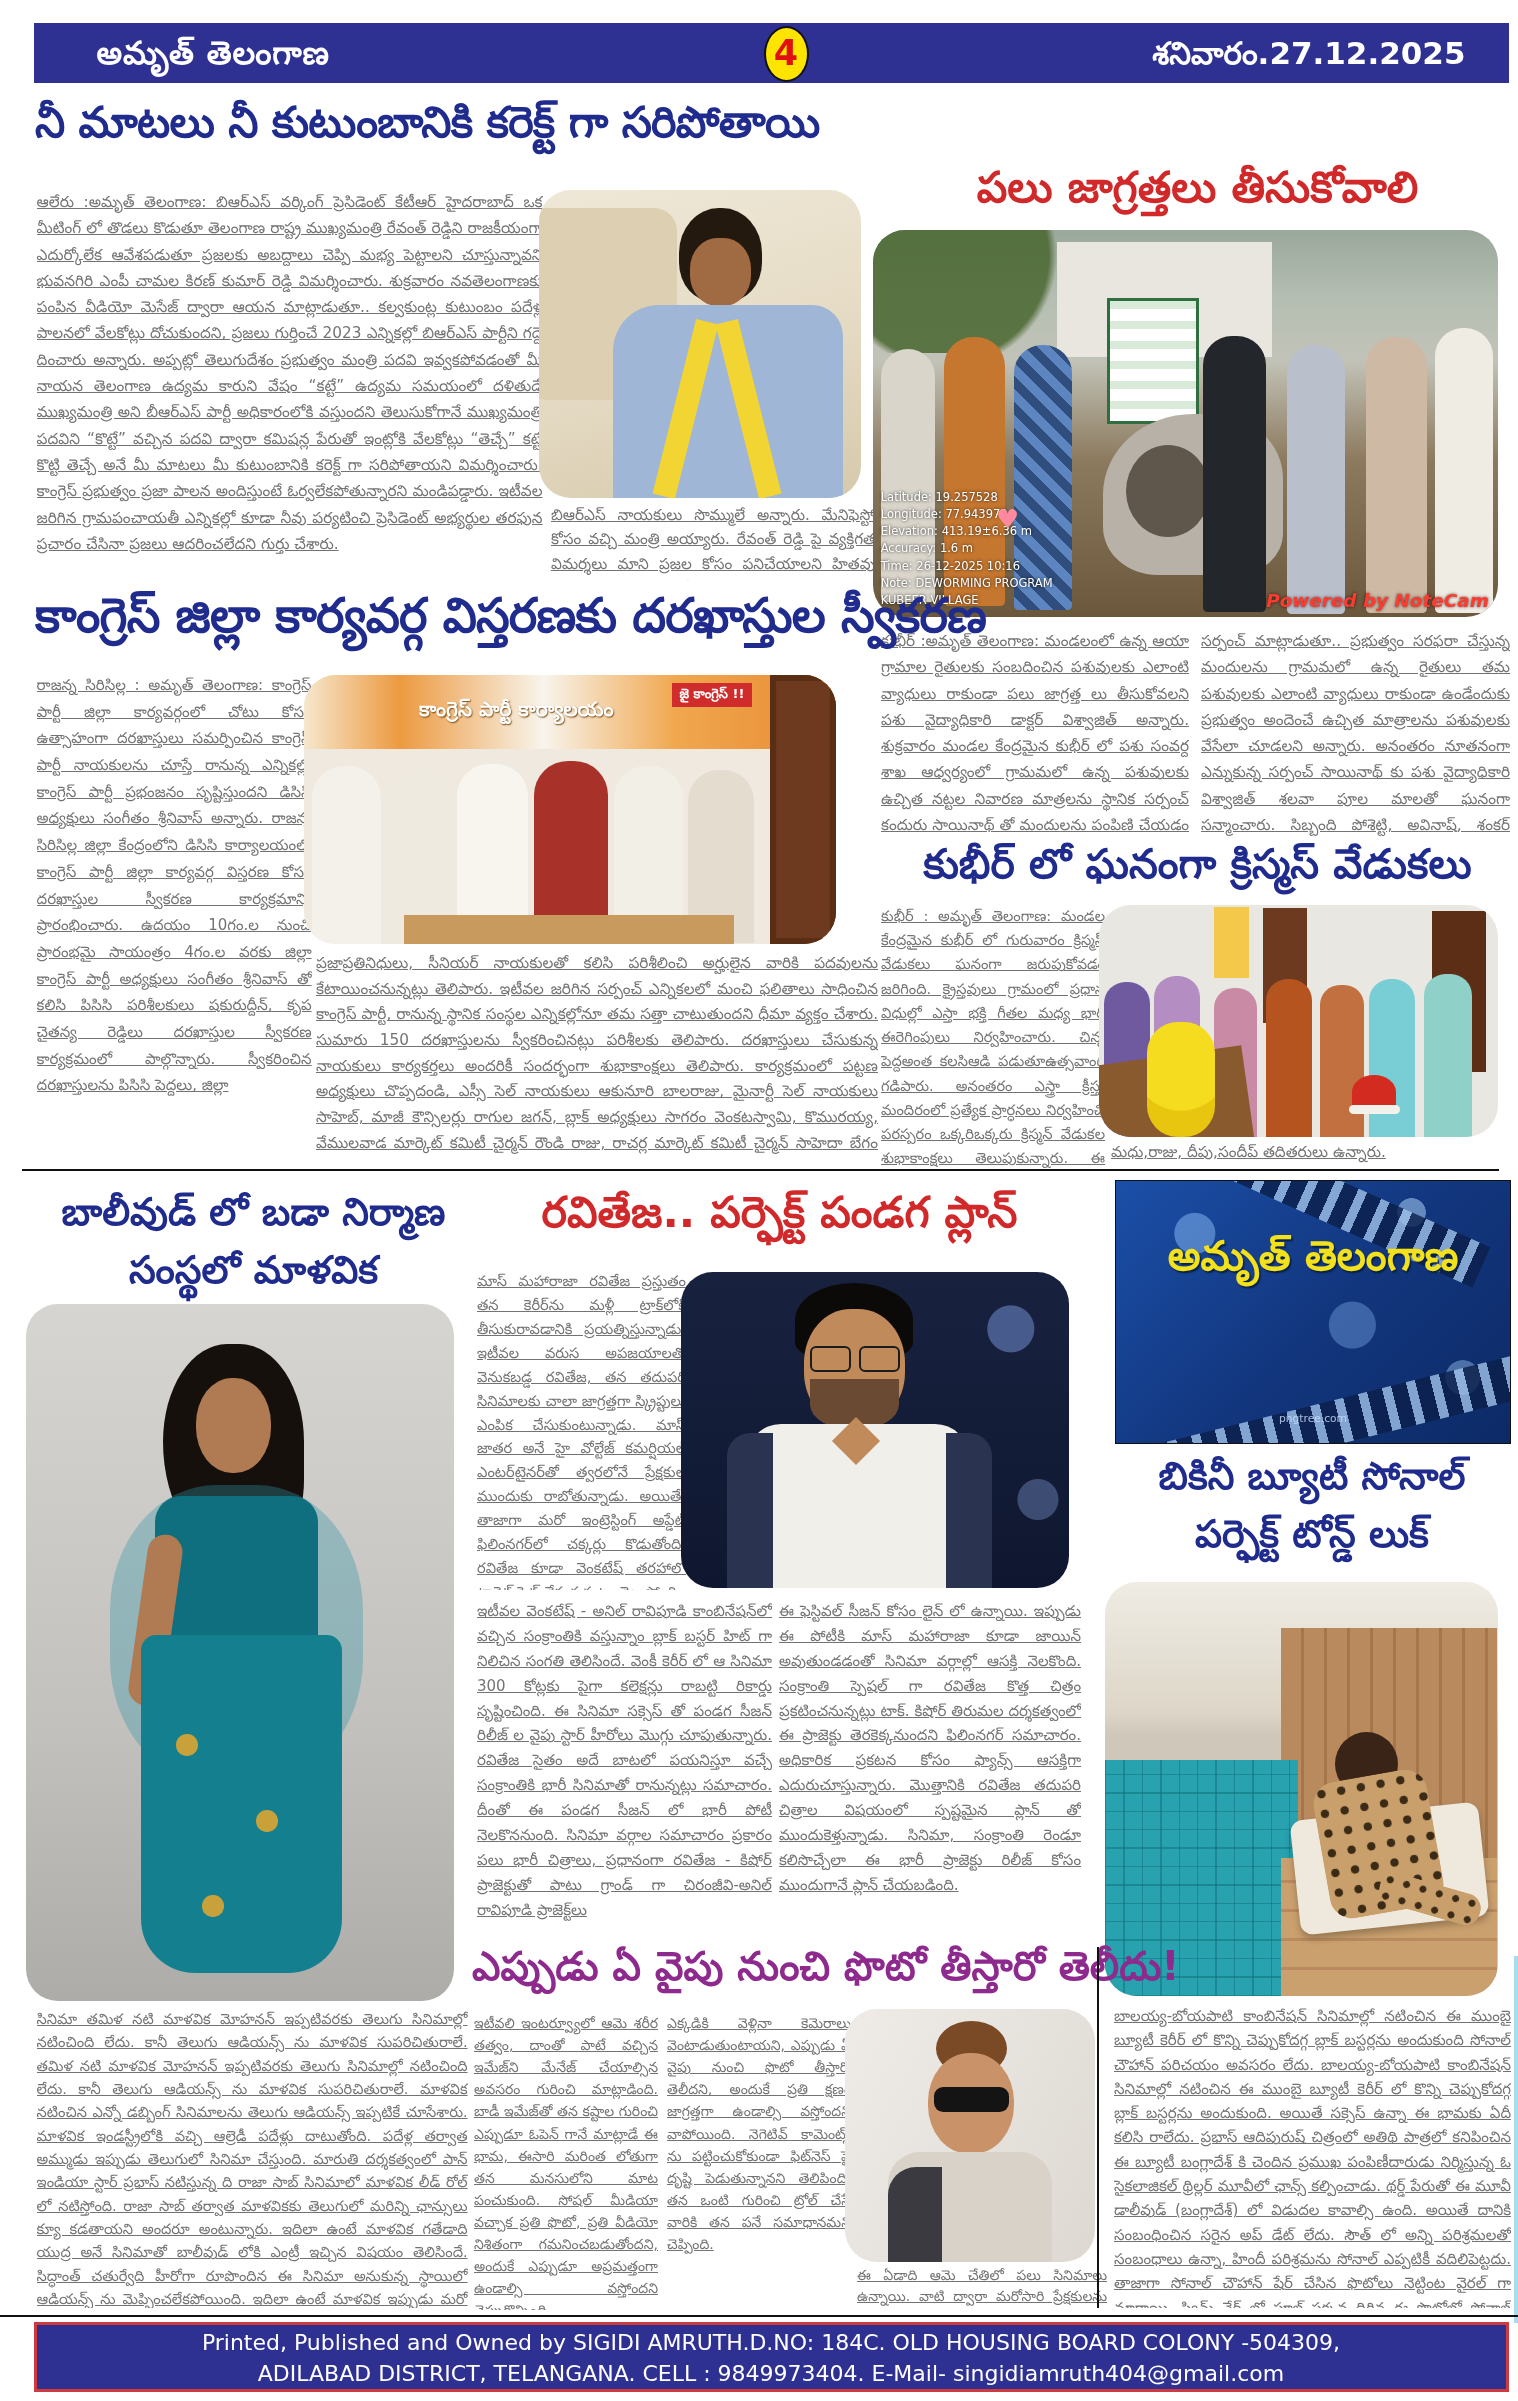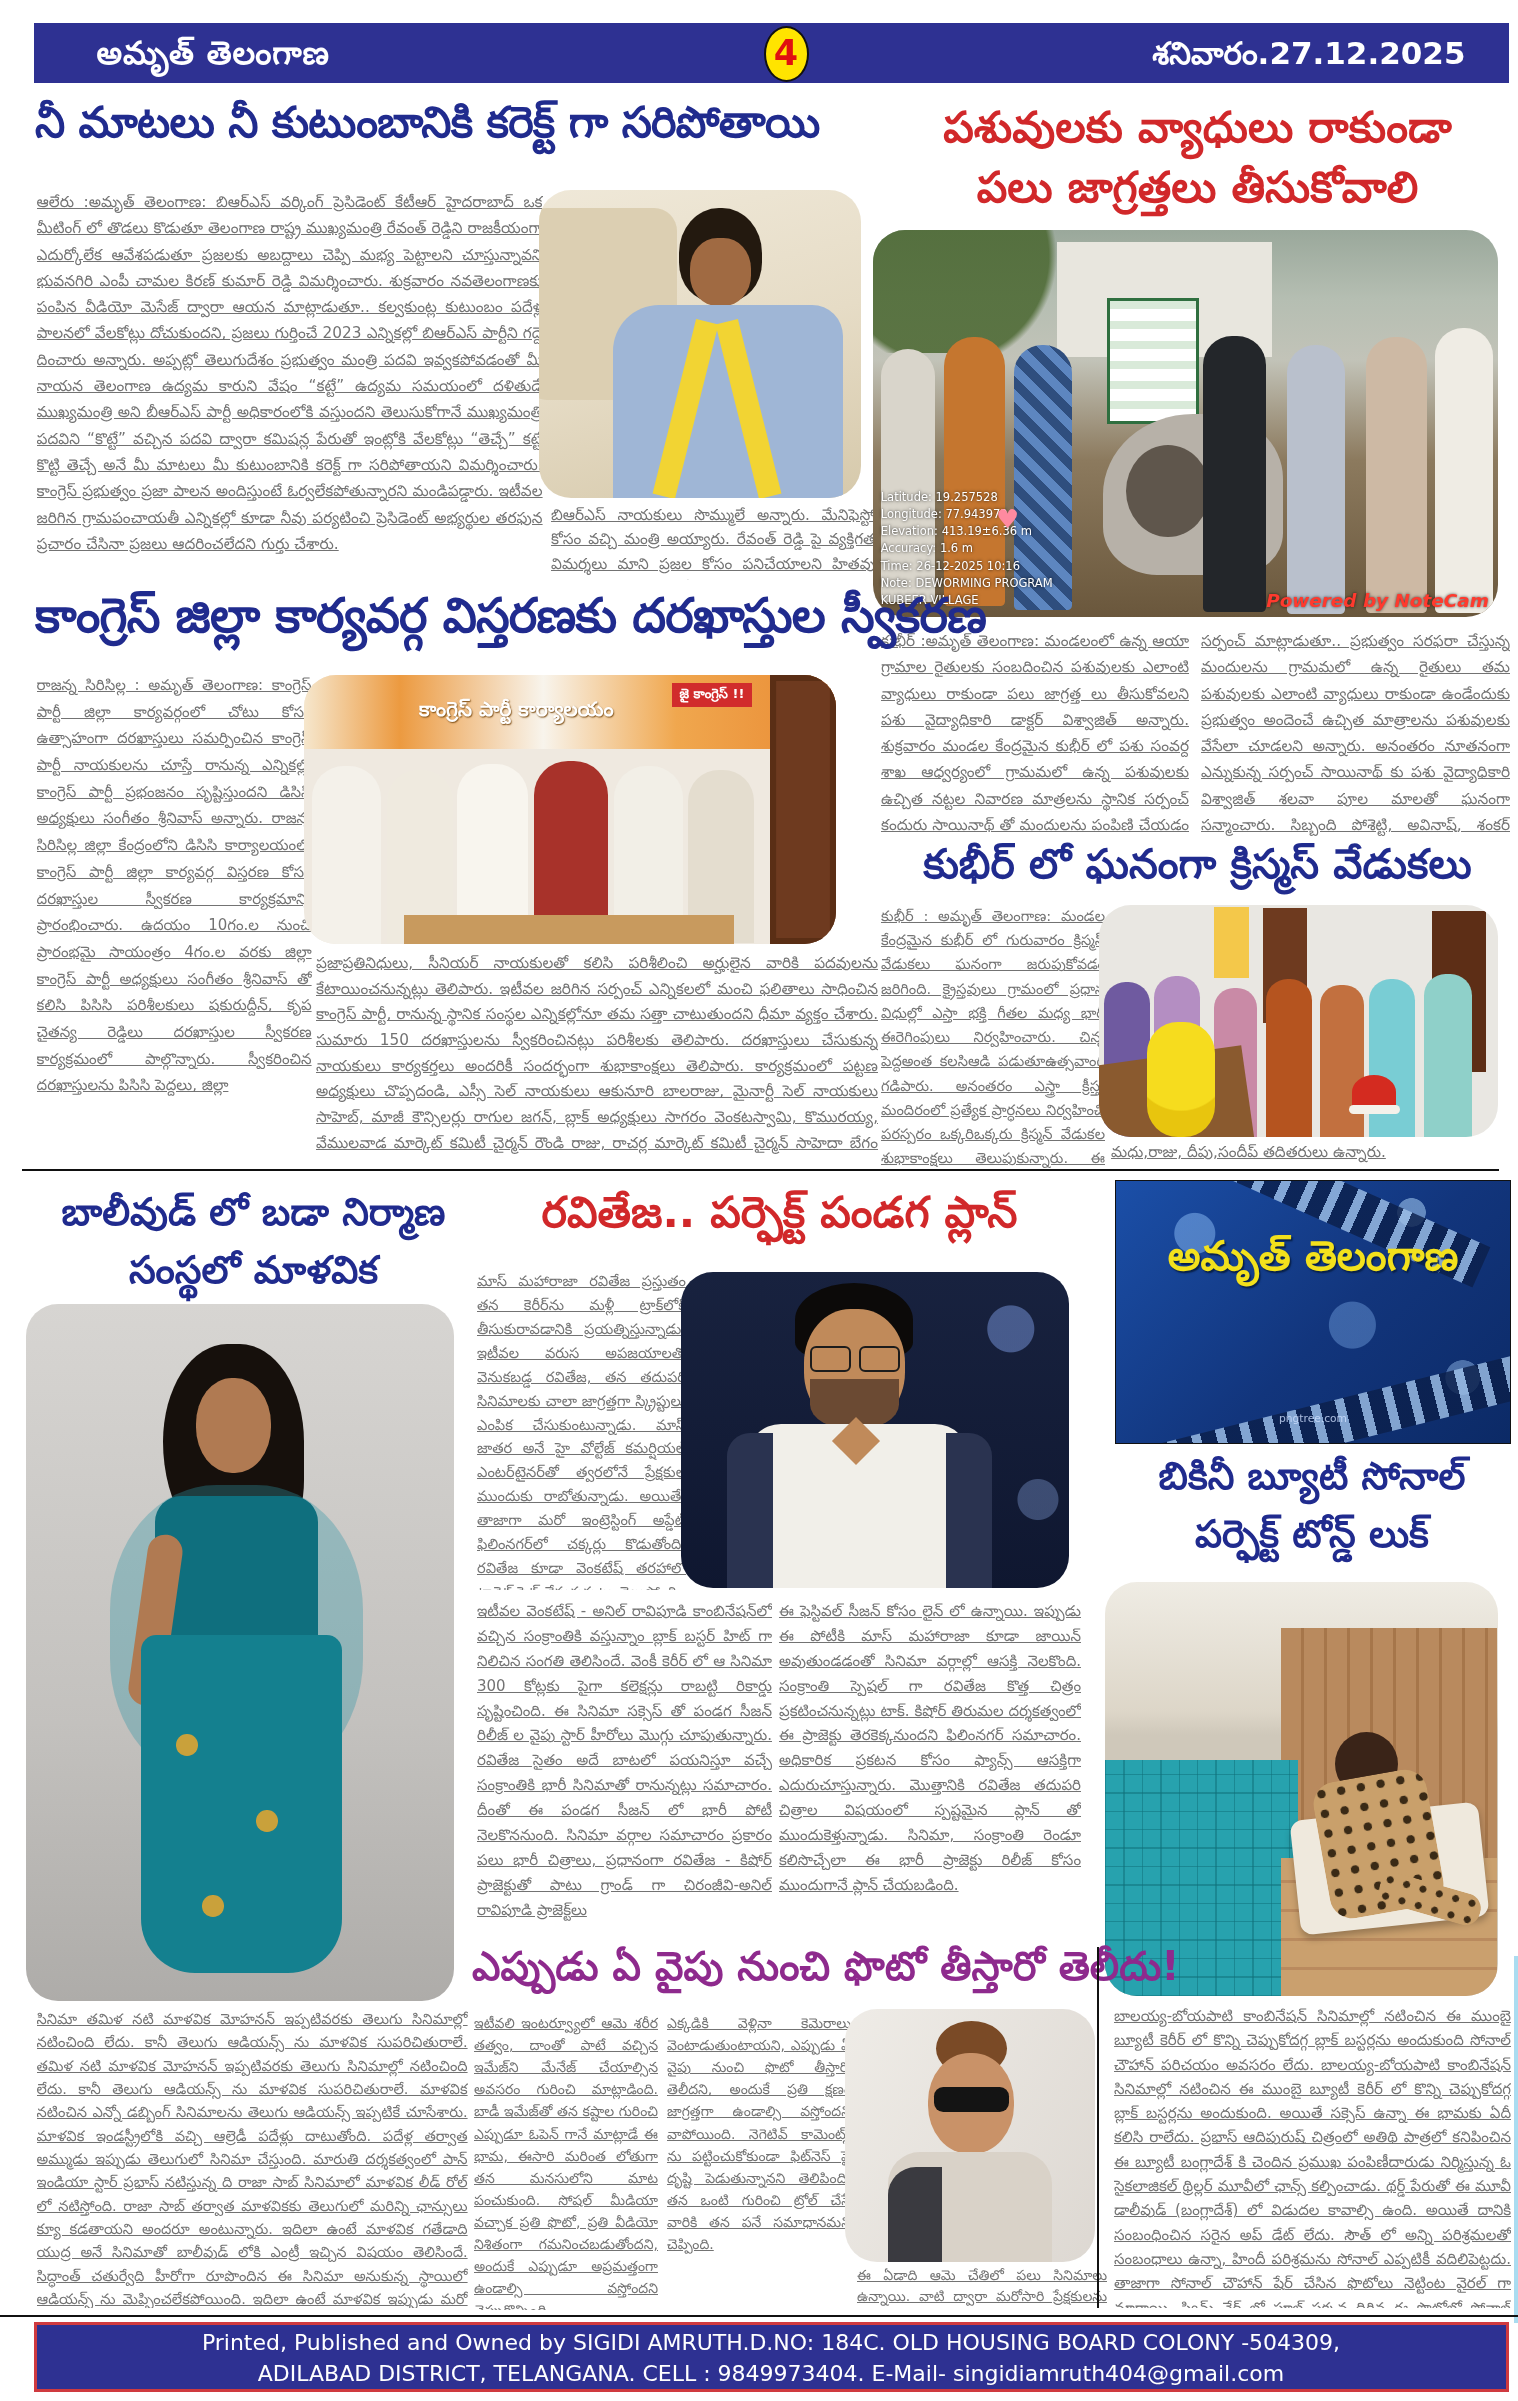--- a/index.html
+++ b/index.html
@@ -39,21 +39,20 @@
     <div class="ph" style="left:-15.3px;top:18.4px;width:153px;height:192px;background:#dccfb2;border-radius:23px;"></div>
     <div class="ph" style="left:140px;top:18.4px;width:83px;height:94px;background:#23190f;border-radius:48% 48% 42% 42%;"></div>
     <div class="ph" style="left:151px;top:48px;width:61px;height:68px;background:#a06a42;border-radius:45%;"></div>
     <div class="ph" style="left:74px;top:115px;width:230px;height:193px;background:#9fb6d6;border-radius:46px 31px 0 0;"></div>
     <div class="ph" style="left:135px;top:129px;width:23px;height:180px;background:#f2d433;transform:rotate(14deg);"></div>
     <div class="ph" style="left:198px;top:129px;width:23px;height:180px;background:#f2d433;transform:rotate(-14deg);"></div>
   </div>
 
   <div class="abs body-col" style="left:539px;top:503px;width:324px;height:77px;font-size:15.3px;line-height:1.6;">బిఆర్ఎస్ నాయకులు సొమ్ములే అన్నారు. మేనిఫెస్టో కోసం వచ్చి మంత్రి అయ్యారు. రేవంత్ రెడ్డి పై వ్యక్తిగత విమర్శలు మాని ప్రజల కోసం పనిచేయాలని హితవు పలికారు. 2024 ఎంపీ ఎన్నికల్లో మీ పార్టీకి గుండు సున్నా వచ్చిన విషయాన్ని గుర్తు చేశారు. లేకుంటే ప్రతిపక్ష నేత హోదాకు తీసిపోని రీతిలో వ్యవహరించాలని సూచించారు.</div>
 
-  <div class="abs hl hl-red" style="left:871px;top:103px;width:629px;font-size:43px;text-align:center;white-space:nowrap;">పశువులకు వ్యాధులు రాకుండా</div>
   <div class="abs hl hl-red" style="left:871px;top:163px;width:629px;font-size:43px;text-align:center;white-space:nowrap;">పలు జాగ్రత్తలు తీసుకోవాలి</div>
 
   <div class="photo" style="left:873px;top:230px;width:625px;height:387px;background:linear-gradient(#9aa89b 0px,#b5beb2 69px,#c2c3b8 130px,#8c7a5e 230px,#6a573c 387px);">
     <div class="ph" style="left:-15.3px;top:-15.3px;width:215px;height:138px;background:radial-gradient(circle at 40% 30%,#49662f 0 65%,transparent 70%);opacity:.85;"></div>
     <div class="ph" style="left:184px;top:12.3px;width:215px;height:115px;background:#e8e6de;"></div>
     <div class="ph" style="left:234px;top:68px;width:86px;height:120px;background:repeating-linear-gradient(180deg,#d9ead9 0 7.7px,#ffffff 7.7px 20px);border:3.1px solid #2f6f3f;"></div>
     <div class="ph" style="left:7.7px;top:119px;width:54px;height:253px;background:#d9d5cb;border-radius:28px 28px 4.6px 4.6px;"></div>
     <div class="ph" style="left:71px;top:107px;width:61px;height:269px;background:#c5762f;border-radius:29px 29px 4.6px 4.6px;"></div>
     <div class="ph" style="left:141px;top:115px;width:58px;height:265px;background:repeating-linear-gradient(45deg,#5d86c0 0 9.2px,#2f4e7e 9.2px 18.4px);border-radius:28px 28px 4.6px 4.6px;"></div>
     <div class="ph" style="left:230px;top:184px;width:180px;height:161px;background:#b7b1a8;border-radius:50% 40% 26% 30%;"></div>

